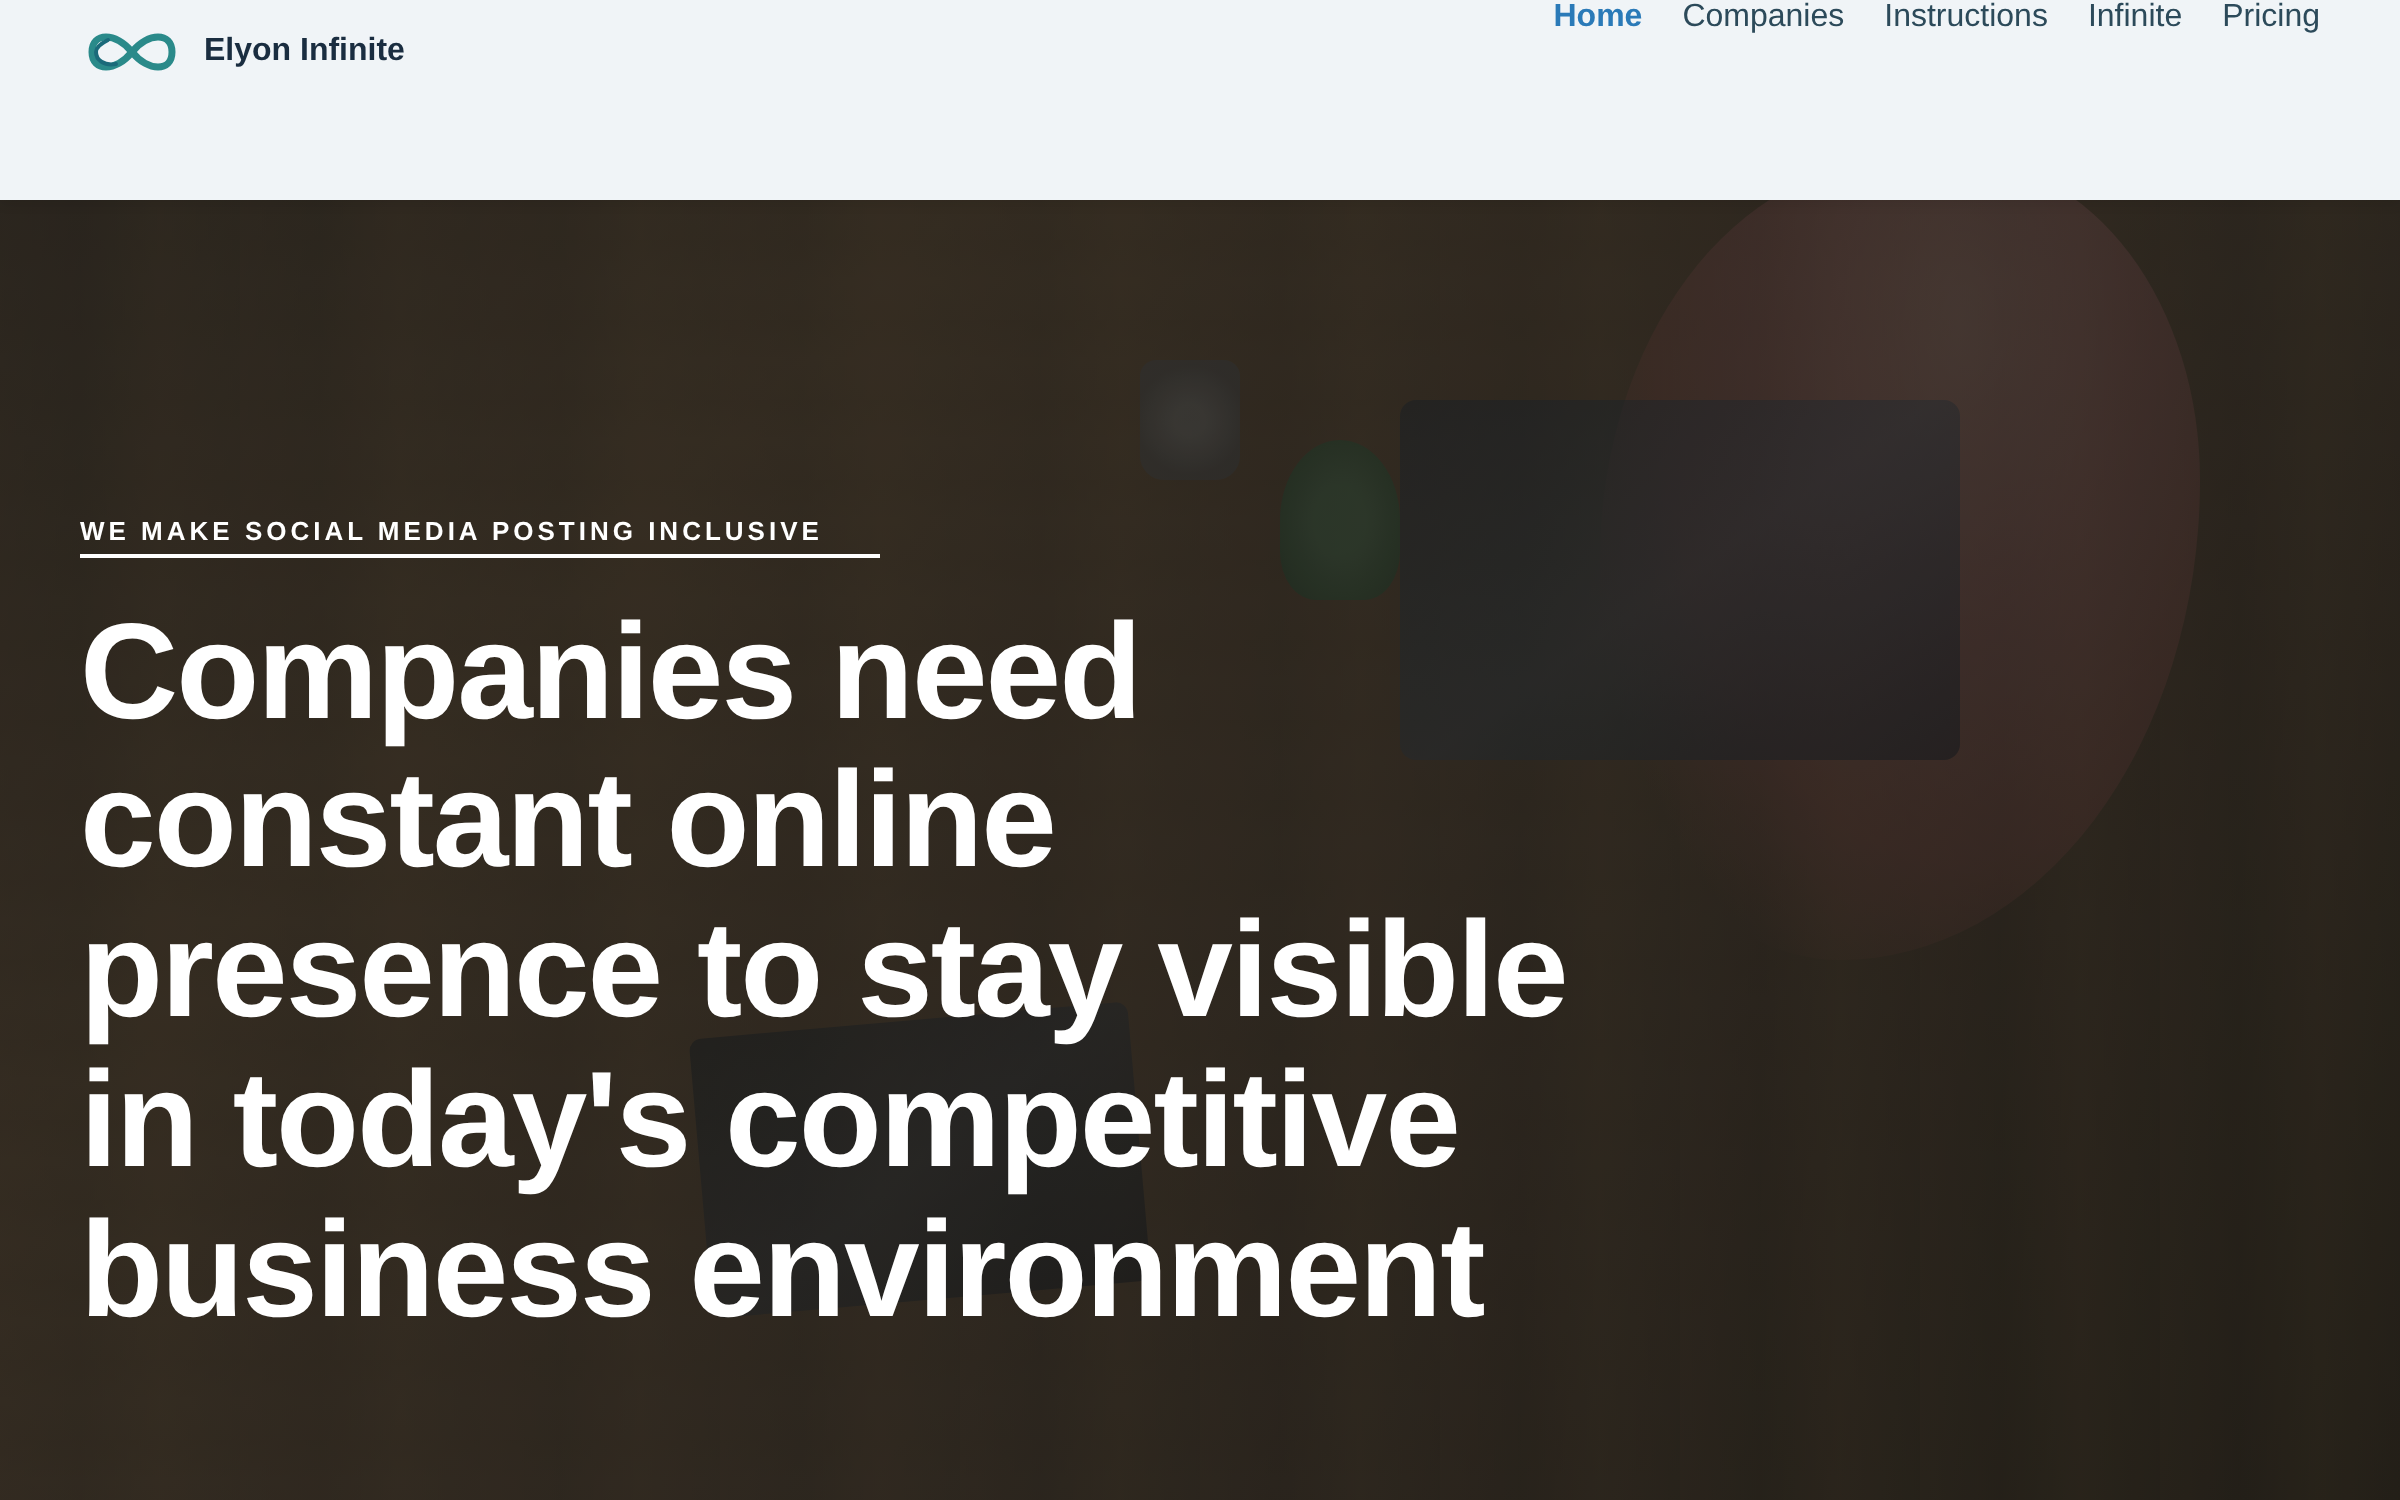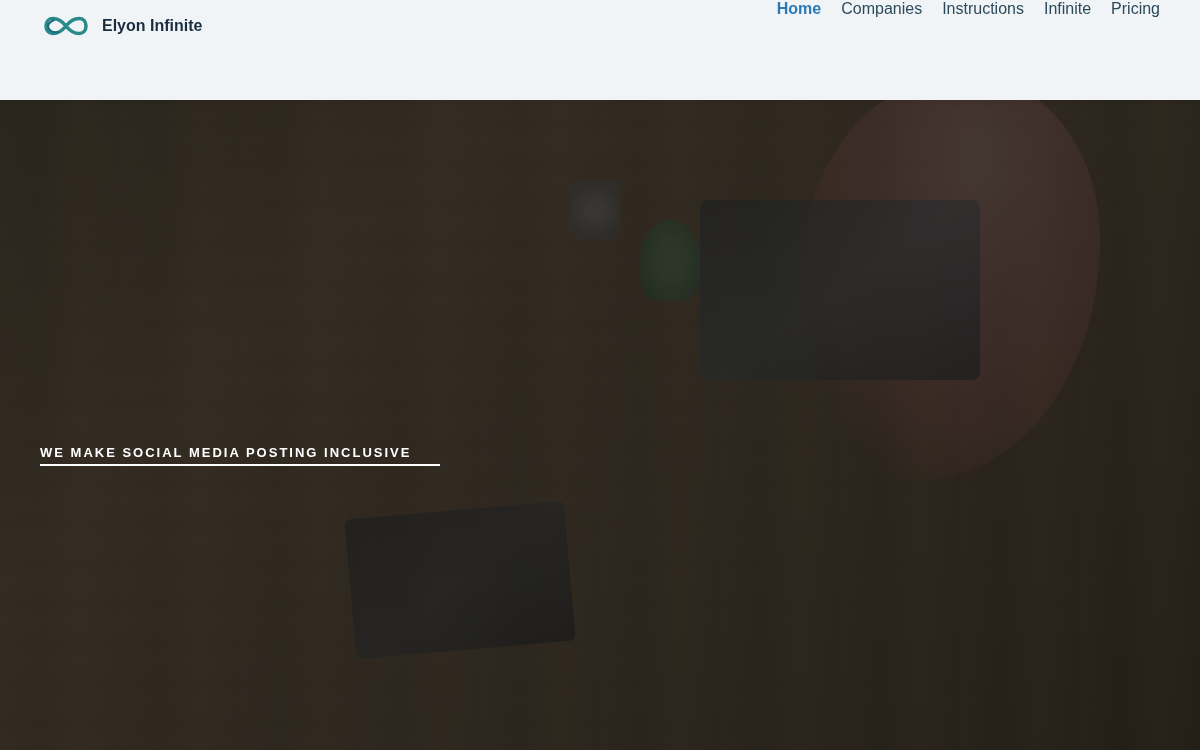--- a/index.html
+++ b/index.html
@@ -239,20 +239,21 @@
     <div class="person-pink"></div>
     <div class="laptop-shape"></div>
     <div class="laptop-shape-2"></div>
     <div class="coffee-mug"></div>
     <div class="plant"></div>
   </div>
   <div class="hero-overlay"></div>
 
   <div class="hero-content">
     <p class="hero-tagline">WE MAKE SOCIAL MEDIA POSTING INCLUSIVE</p>
+    <h1 class="hero-headline">Companies need constant online presence to stay visible in today's competitive business environment</h1>
   </div>
 </div>
 
 <nav class="navbar">
 
   <div class="logo-area">
     <svg class="logo-icon" viewBox="0 0 52 52" fill="none" xmlns="http://www.w3.org/2000/svg">
 
       <path d="M26 26 C18 16, 6 16, 6 26 C6 36, 18 36, 26 26 C34 16, 46 16, 46 26 C46 36, 34 36, 26 26Z" stroke="#2a8a8a" stroke-width="3.5" fill="none" stroke-linecap="round"></path>
       <path d="M14 20 C10 22, 8 24, 8 26 C8 30, 12 33, 18 32" stroke="#1a6a7a" stroke-width="2" fill="none" stroke-linecap="round"></path>

